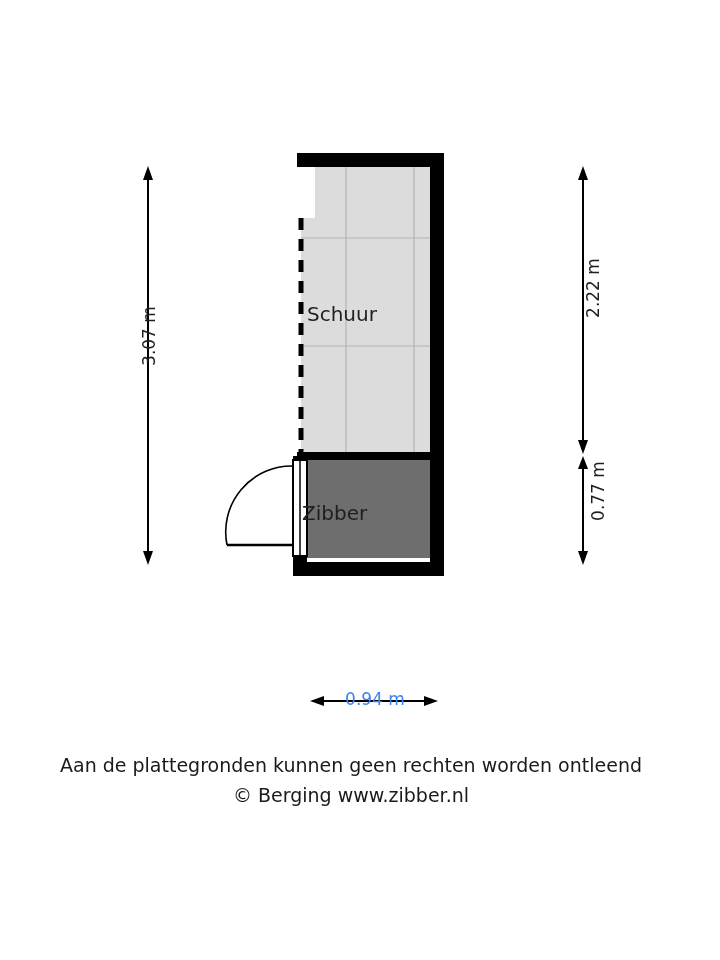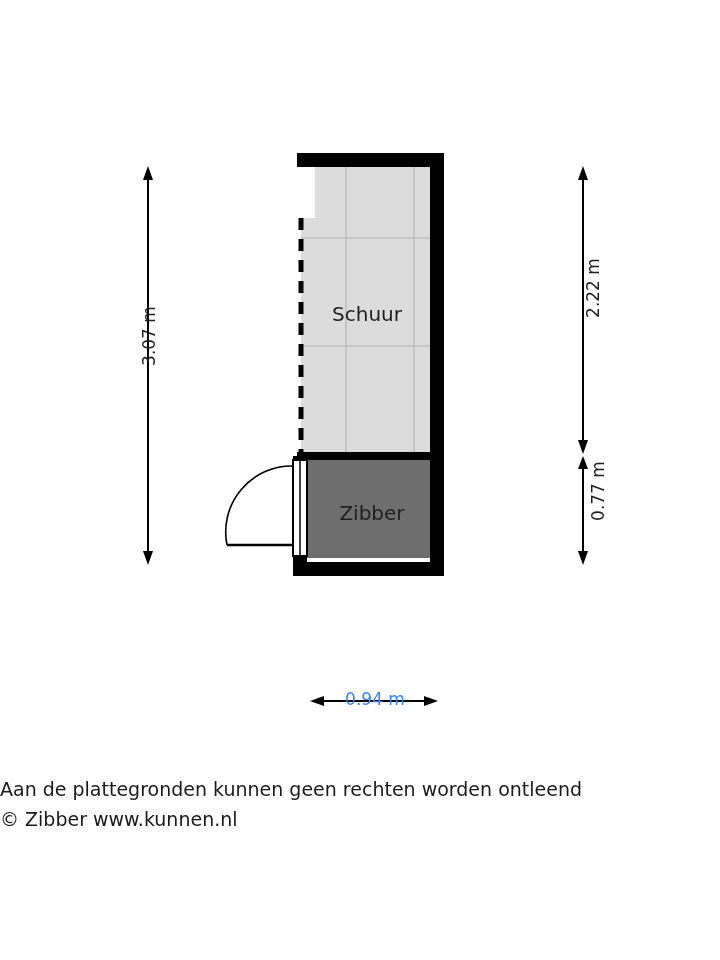--- a/index.html
+++ b/index.html
@@ -23,21 +23,20 @@
     width: 720px;
     height: 960px;
   }
 
   
   .room-label {
     position: absolute;
     font-size: 20px;
     color: #1f1f1f;
     white-space: nowrap;
-    text-align: center;
   }
   #label-schuur {
     left: 307px;
     top: 302px;
     width: 120px;
   }
   #label-berging {
     left: 302px;
     top: 501px;
     width: 140px;
@@ -82,21 +81,21 @@
     color: #3b82f6;
     white-space: nowrap;
   }
 
   
   #footer {
     position: absolute;
     left: 0;
     top: 750px;
     width: 702px;
-    margin-top: 24px;
+    text-align: center;
   }
   #footer-line1 {
     font-size: 19px;
     color: #1a1a1a;
     line-height: 30px;
   }
   #footer-line2 {
     font-size: 19px;
     color: #1a1a1a;
     line-height: 30px;
@@ -179,14 +178,14 @@
 
   <div class="dim-label-v" id="dim-left-label">3.07 m</div>
   <div class="dim-label-v" id="dim-right-top-label">2.22 m</div>
   <div class="dim-label-v" id="dim-right-bottom-label">0.77 m</div>
   <div id="dim-bottom-label">0.94 m</div>
 
 </div>
 
 <div id="footer">
   <div id="footer-line1">Aan de plattegronden kunnen geen rechten worden ontleend</div>
-  <div id="footer-line2">© Zibber www.kunnen.nl</div>
+  <div id="footer-line2">© Berging www.zibber.nl</div>
 </div>
 
 </body></html>

